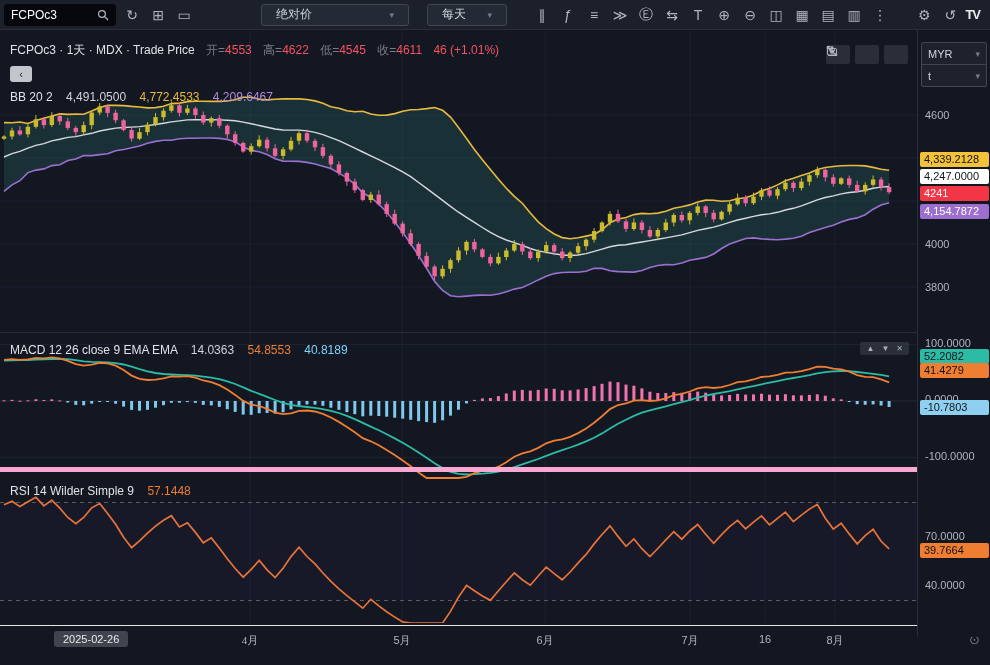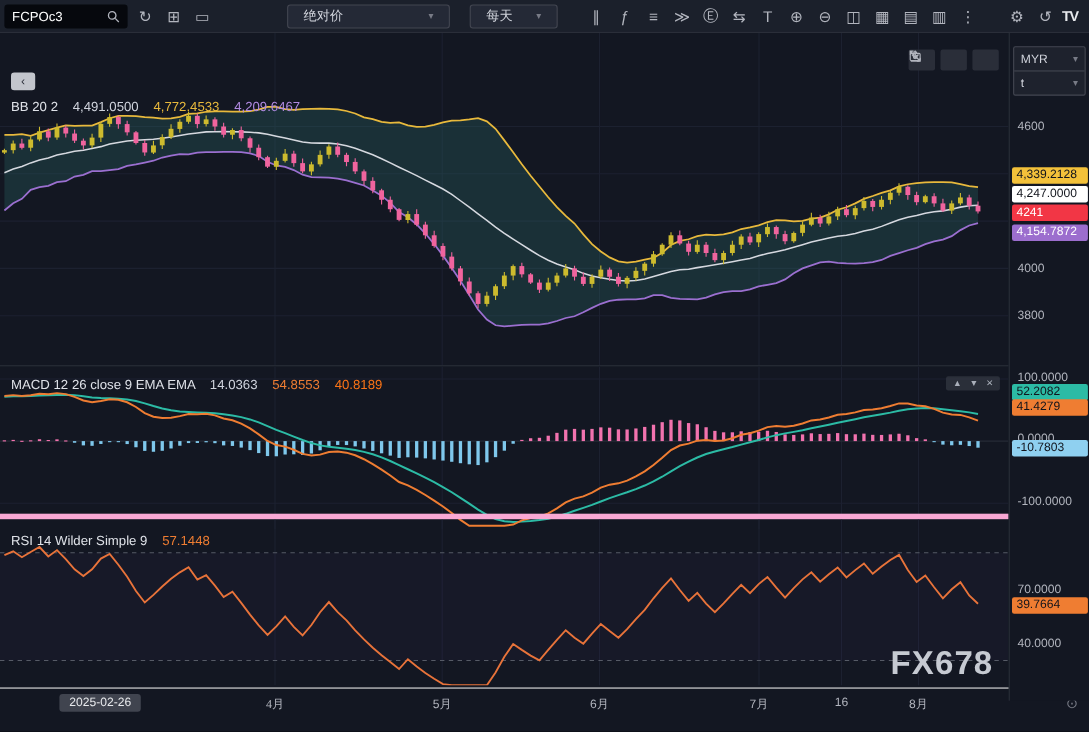--- a/index.html
+++ b/index.html
@@ -29,21 +29,21 @@
   .pane-macd{top:332px;height:149px;border-top:1px solid #2a2e39;box-sizing:border-box;}
   .pane-rsi{top:467px;height:156px;border-top:5px solid #f9a8d4;box-sizing:border-box;}
   .legend{position:absolute;left:10px;font-size:12px;white-space:nowrap;z-index:3;}
   .lg-title{color:#dfe2e8;cursor:pointer;}
   .lg-lab{margin-left:8px;color:#787b86;}
   .lg-val{color:#f7525f;}
   .lg-gray{color:#cfd3dc;margin-left:10px;}
   .lg-yellow{color:#e8b93c;margin-left:10px;}
   .lg-purple{color:#b08ae0;margin-left:10px;}
   .lg-orange{color:#ef7d32;margin-left:10px;}
-  .lg-teal{color:#f97316;margin-left:10px;}
+  .lg-teal{color:#7dd3fc;margin-left:10px;}
   .back-btn{position:absolute;left:10px;top:36px;width:22px;height:16px;border:none;border-radius:3px;
             background:#c2c5cc;color:#2a2e39;font-size:11px;line-height:14px;cursor:pointer;z-index:3;padding:0;}
   .chart-actions{position:absolute;right:9px;top:15px;display:flex;gap:5px;z-index:3;}
   .chart-actions button{width:24px;height:19px;background:#2a2e39;border:none;border-radius:2px;display:flex;
                         align-items:center;justify-content:center;cursor:pointer;padding:0;}
   .pane-controls{position:absolute;right:8px;top:9px;background:rgba(56,60,70,.65);border-radius:2px;
                  padding:2px 6px;display:flex;gap:7px;color:#aab0ba;font-size:8px;z-index:3;align-items:center;}
   .pane-controls span{cursor:pointer;}
   .watermark{position:absolute;right:14px;bottom:2px;font-size:30px;font-weight:700;color:#c6cad2;
              letter-spacing:1px;z-index:3;}
@@ -352,20 +352,28 @@
         <rect x="855.0" y="154.9" width="4.4" height="6.5" fill="#f0649e"></rect>
         <line x1="865.2" y1="152.3" x2="865.2" y2="164.6" stroke="#cdbb2e" stroke-width="1"></line>
         <rect x="863.0" y="154.9" width="4.4" height="6.5" fill="#cdbb2e"></rect>
         <line x1="873.1" y1="145.4" x2="873.1" y2="156.6" stroke="#cdbb2e" stroke-width="1"></line>
         <rect x="870.9" y="149.5" width="4.4" height="5.4" fill="#cdbb2e"></rect>
         <line x1="881.1" y1="147.1" x2="881.1" y2="160.5" stroke="#f0649e" stroke-width="1"></line>
         <rect x="878.9" y="149.5" width="4.4" height="7.5" fill="#f0649e"></rect>
         <line x1="889.1" y1="153.2" x2="889.1" y2="164.1" stroke="#f0649e" stroke-width="1"></line>
         <rect x="886.9" y="157.0" width="4.4" height="5.2" fill="#f0649e"></rect>
       </svg>
+    <div class="legend" style="top:12px">
+      <span class="lg-title">FCPOc3 · 1天 · MDX · Trade Price</span>
+      <span class="lg-lab">开=</span><span class="lg-val">4553</span>
+      <span class="lg-lab">高=</span><span class="lg-val">4622</span>
+      <span class="lg-lab">低=</span><span class="lg-val">4545</span>
+      <span class="lg-lab">收=</span><span class="lg-val">4611</span>
+      <span class="lg-val" style="margin-left:8px">46 (+1.01%)</span>
+    </div>
     <button class="back-btn">‹</button>
     <div class="legend" style="top:60px">
       <span class="lg-title">BB 20 2</span>
       <span class="lg-gray">4,491.0500</span>
       <span class="lg-yellow">4,772.4533</span>
       <span class="lg-purple">4,209.6467</span>
     </div>
     <div class="chart-actions">
       <button>
         <svg width="12" height="12" viewBox="0 0 12 12">
@@ -536,21 +544,20 @@
         <line x1="835" y1="0" x2="835" y2="156" stroke="#1c2130" stroke-width="1"></line>
         <rect x="0" y="30.5" width="917" height="98.0" fill="rgba(126,87,194,0.04)"></rect>
         <line x1="0" y1="30.5" x2="917" y2="30.5" stroke="#565b66" stroke-dasharray="4 4"></line>
         <line x1="0" y1="128.5" x2="917" y2="128.5" stroke="#565b66" stroke-dasharray="4 4"></line>
         <polyline points="4.0,32.7 12.0,29.2 19.9,34.6 27.9,29.8 35.9,25.3 43.9,33.9 51.8,28.1 59.8,36.2 67.8,45.5 75.8,51.6 83.7,45.5 91.7,35.8 99.7,31.5 107.6,41.4 115.6,52.3 123.6,65.3 131.6,75.7 139.5,68.8 147.5,61.2 155.5,54.1 163.5,48.3 171.4,43.7 179.4,54.9 187.4,50.8 195.4,60.4 203.3,70.8 211.3,65.9 219.3,76.1 227.3,86.8 235.2,96.5 243.2,105.2 251.2,97.4 259.2,88.4 267.1,97.9 275.1,105.6 283.1,96.2 291.0,84.6 299.0,75.3 307.0,84.5 315.0,91.9 322.9,101.0 330.9,109.3 338.9,116.8 346.9,123.6 354.8,129.9 362.8,136.2 370.8,127.3 378.8,133.9 386.7,139.8 394.7,145.1 402.7,149.9 410.7,151.0 418.6,151.0 426.6,151.0 434.6,151.0 442.6,151.0 450.5,139.4 458.5,125.1 466.5,113.4 474.4,118.8 482.4,124.0 490.4,128.3 498.4,118.8 506.3,109.7 514.3,100.9 522.3,107.7 530.3,113.2 538.2,104.0 546.2,95.2 554.2,101.7 562.2,107.8 570.1,100.0 578.1,90.9 586.1,82.4 594.1,71.9 602.0,62.5 610.0,53.8 618.0,64.4 626.0,74.3 633.9,67.0 641.9,76.7 649.9,84.6 657.8,76.5 665.8,67.8 673.8,59.7 681.8,67.2 689.7,59.0 697.7,52.5 705.7,62.2 713.7,71.3 721.6,62.6 729.6,54.7 737.6,48.3 745.6,56.8 753.5,50.1 761.5,43.9 769.5,52.9 777.5,46.3 785.4,40.2 793.4,49.6 801.4,43.1 809.4,37.1 817.3,32.4 825.3,46.2 833.3,57.1 841.2,51.2 849.2,61.9 857.2,71.9 865.2,63.7 873.1,57.3 881.1,69.3 889.1,76.9" fill="none" stroke="#e8733a" stroke-width="1.7"></polyline>
       </svg>
     <div class="legend" style="top:12px">
       <span class="lg-title">RSI 14 Wilder Simple 9</span>
       <span class="lg-orange">57.1448</span>
     </div>
-    <div class="watermark">FX678</div>
   </div>
 
   <div class="scale-col" id="scale-col">
     <div class="currency-box">
       <div class="currency-row">
         <span>MYR</span>
         <span class="dd-chevron">▾</span>
       </div>
       <div class="currency-row">
         <span>t</span>

